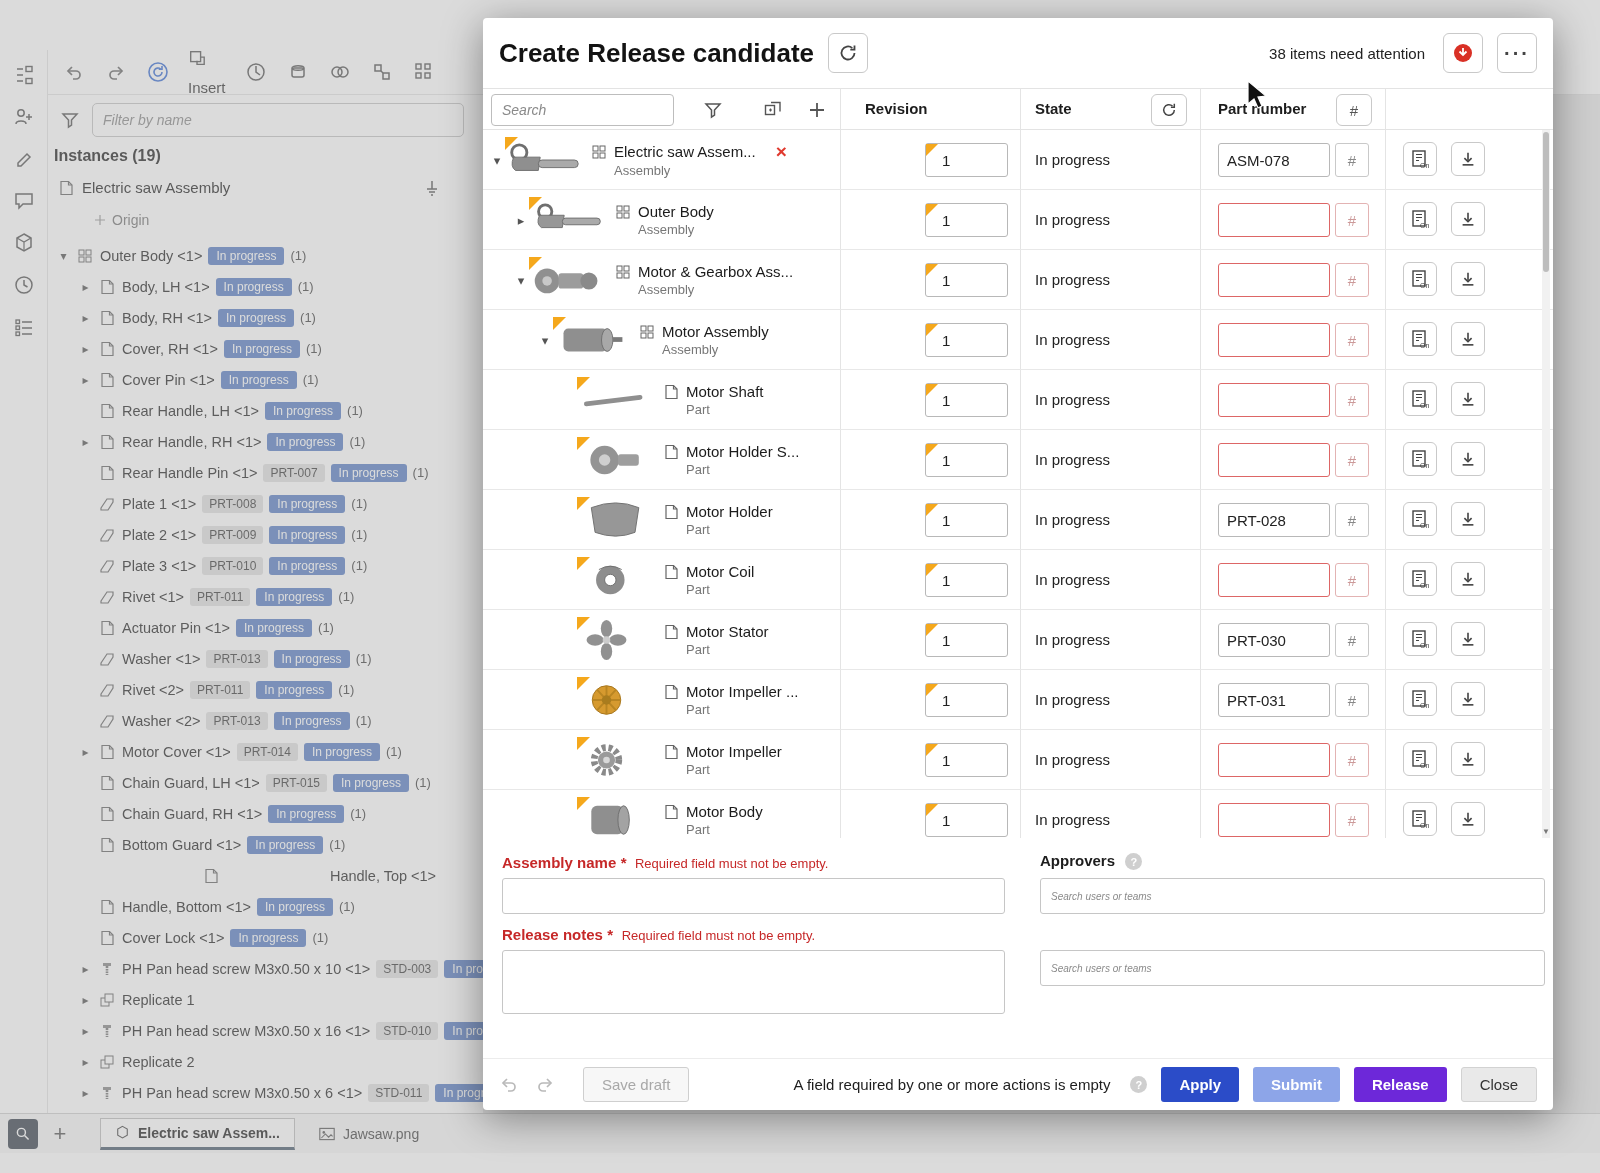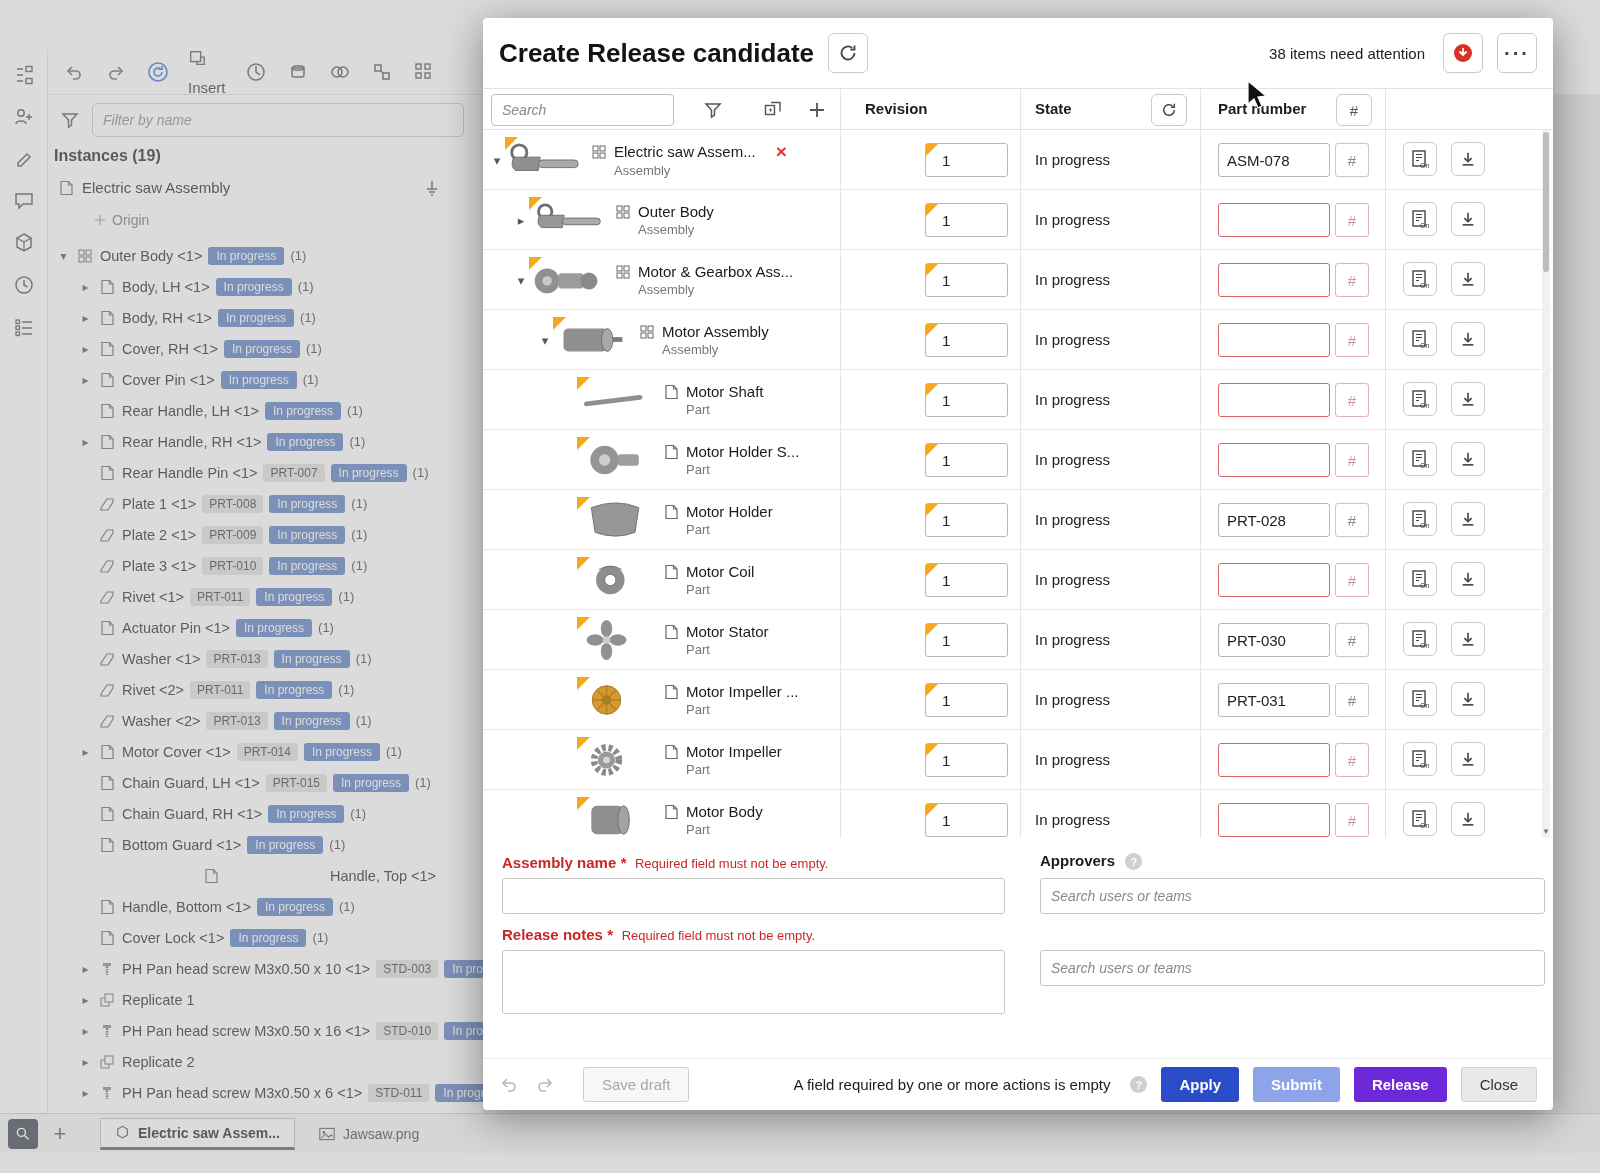--- a/index.html
+++ b/index.html
@@ -124,21 +124,21 @@
   .dlg-scroll .thumbbar { position:absolute; left:1px; top:2px; width:6px; height:140px; background:#bdbdbd; border-radius:3px; }
   .dlg-scroll .arrow { position:absolute; left:0; bottom:2px; width:8px; text-align:center; font-size:8px; color:#777; }
 
   .dlg-form { position:absolute; left:0; top:820px; width:100%; height:220px; }
   .form-label-red { font-size:15px; font-weight:bold; color:#c62828; }
   .req-star { color:#c62828; font-weight:bold; font-size:15px; }
   .req-msg { color:#c62828; font-size:13px; margin-left:4px; }
   .form-label { font-size:15px; font-weight:bold; color:#1d1d1d; }
   .q-circle { display:inline-flex; width:17px; height:17px; border-radius:50%; background:#cfcfcf; color:#fff;
               font-size:11px; font-weight:bold; align-items:center; justify-content:center; margin-left:6px; vertical-align:middle; }
-  .text-input { border:1px solid #c6c6c6; border-radius:3px; padding:0 10px; font-size:14px;
+  .text-input { border:1px solid #c6c6c6; border-radius:3px; padding:0 10px; font-size:10px;
                 font-family:"Liberation Sans",sans-serif; color:#333; }
   .text-input::placeholder, textarea::placeholder { color:#8a8a8a; font-style:italic; }
   textarea.text-input { padding:6px 10px; resize:none; }
   .fl-left { position:absolute; left:19px; width:503px; }
   .fl-right { position:absolute; left:557px; width:505px; }
 
   .dlg-footer { position:absolute; left:0; top:1040px; width:100%; height:52px; border-top:1px solid #ececec;
                 display:flex; align-items:center; padding:0 16px; gap:14px; }
   .foot-icon { width:22px; height:22px; opacity:.45; }
   .btn { height:35px; border-radius:3px; border:none; font-size:15px; padding:0 18px;

